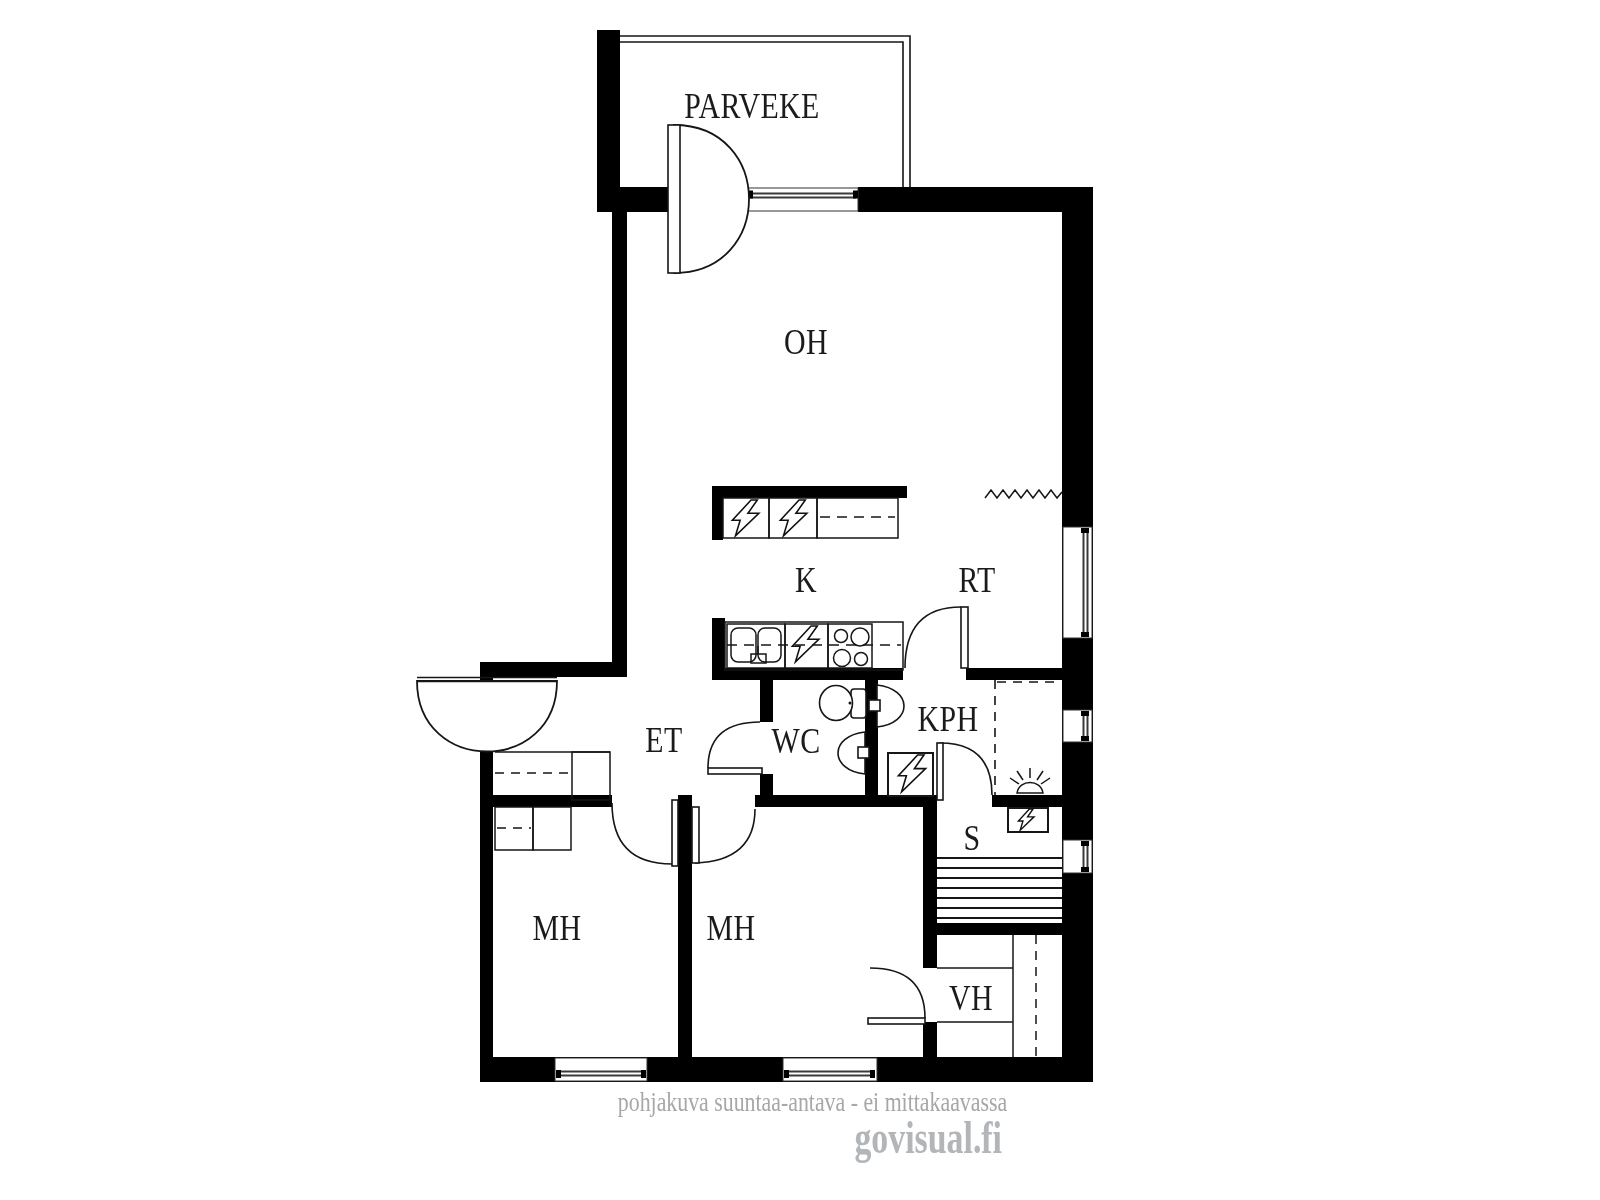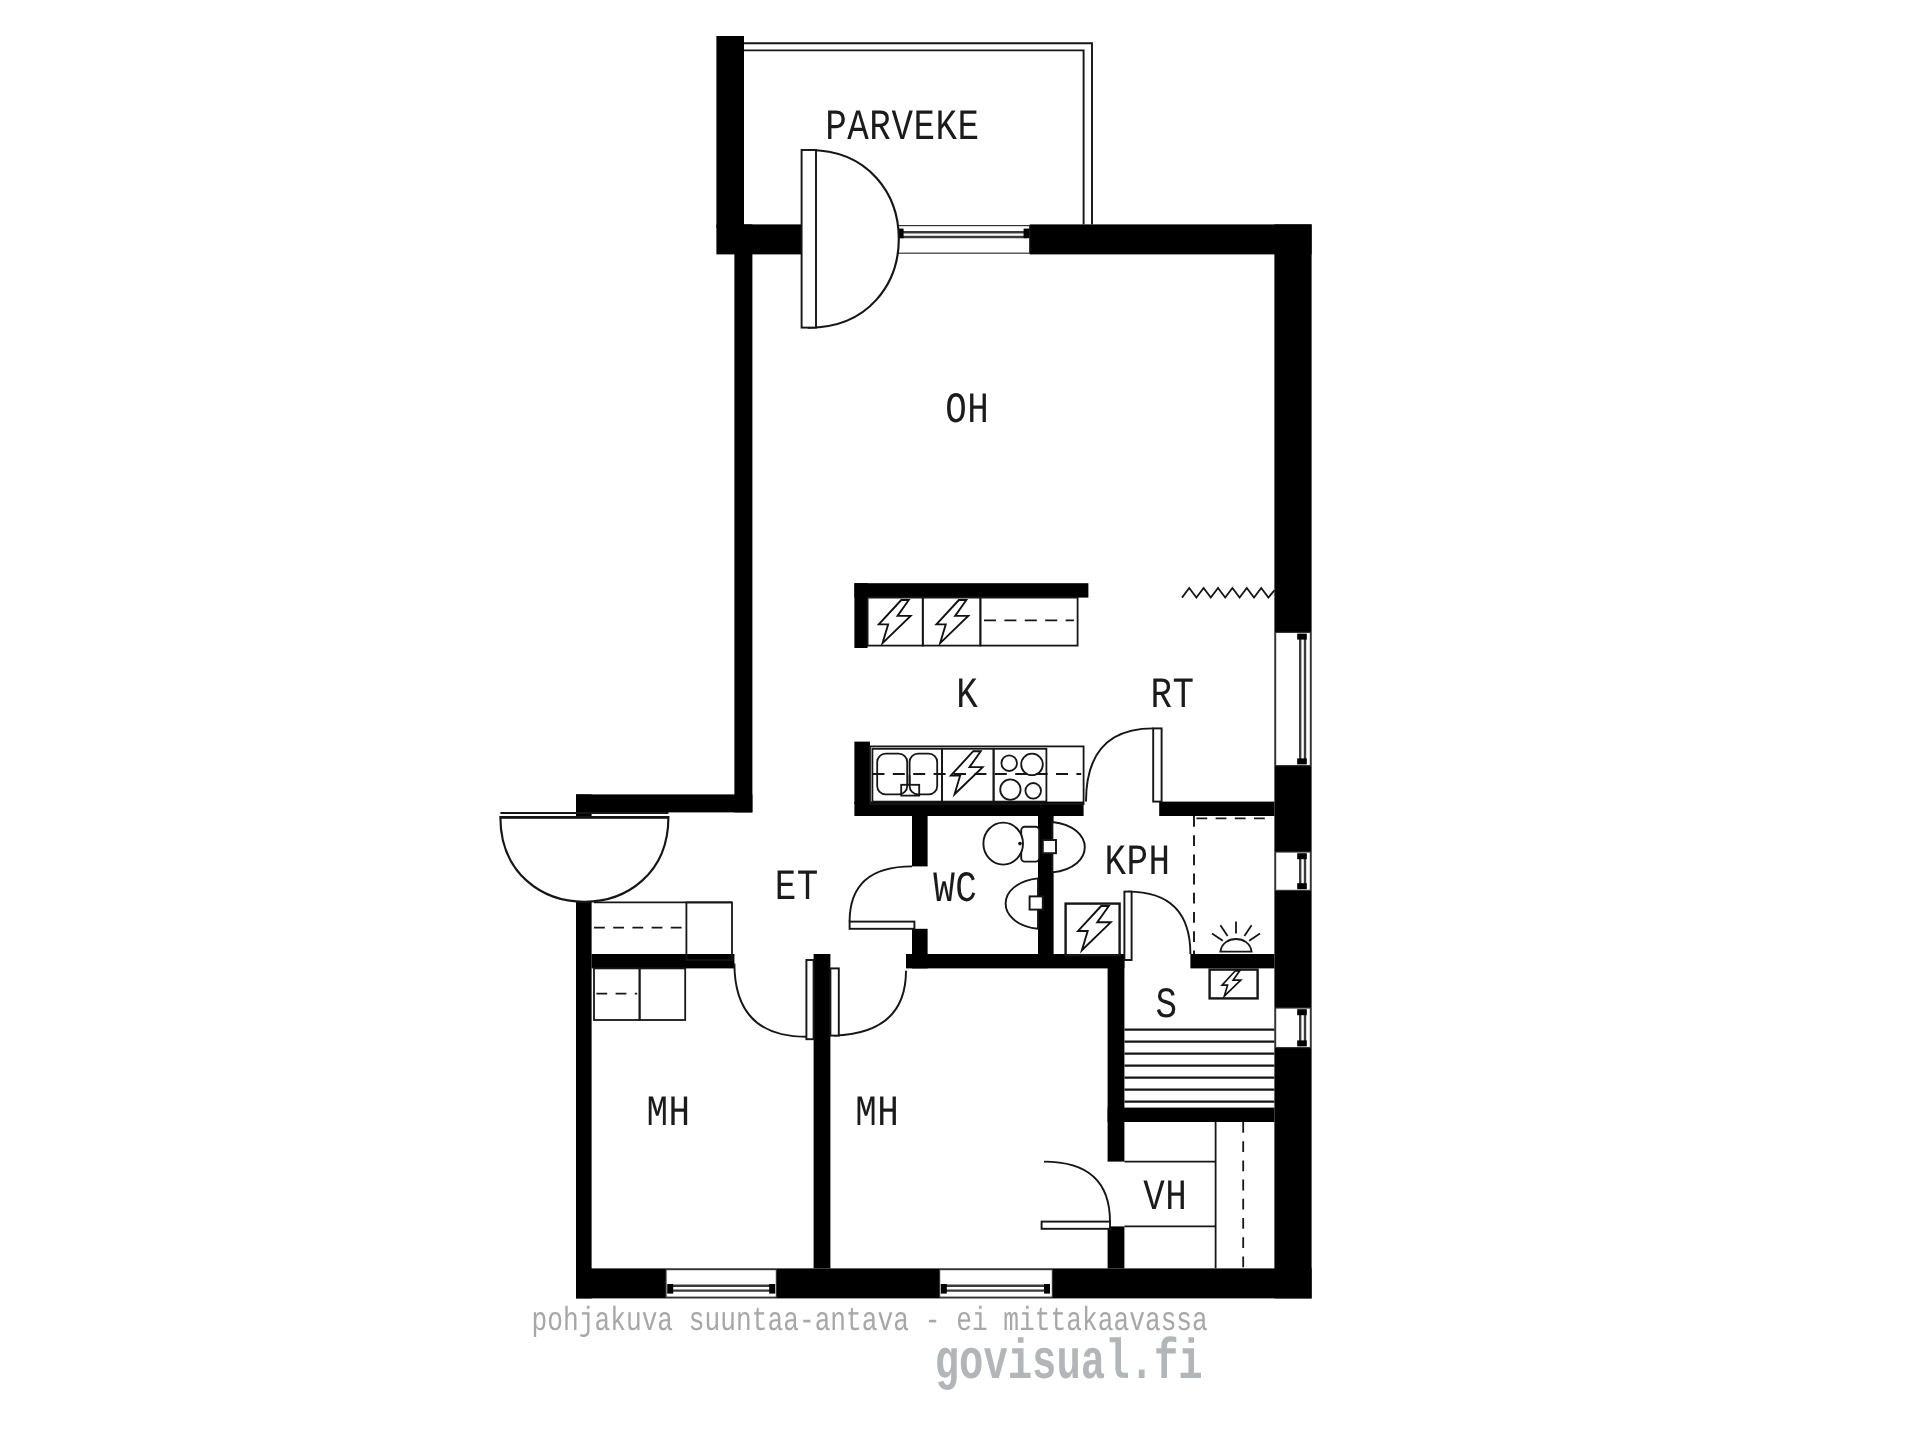--- a/index.html
+++ b/index.html
@@ -1,17 +1,17 @@
 <!DOCTYPE html>
 <html><head>
 <meta charset="utf-8">
 <style>
   html,body{margin:0;padding:0;background:#fff;}
   .stage{position:relative;width:1600px;height:1200px;background:#ffffff;overflow:hidden;
-         font-family:Liberation Mono, monospace;}
+         font-family:Liberation Serif, serif;}
   .plan-svg{position:absolute;left:0;top:0;}
   .room-label{position:absolute;font-size:36px;color:#1b1b1b;white-space:nowrap;
               transform:translate(-50%,-50%) scaleX(0.83);letter-spacing:0.5px;}
   .disclaimer{position:absolute;right:593px;top:1086px;font-size:28px;color:#a7a7a7;
               white-space:nowrap;transform:scaleX(0.78);transform-origin:right top;}
   .brand{position:absolute;right:598px;top:1110px;font-size:47px;font-weight:bold;color:#b3b6b9;
          white-space:nowrap;transform:scaleX(0.72);transform-origin:right top;}
 </style>
 </head>
 <body>

